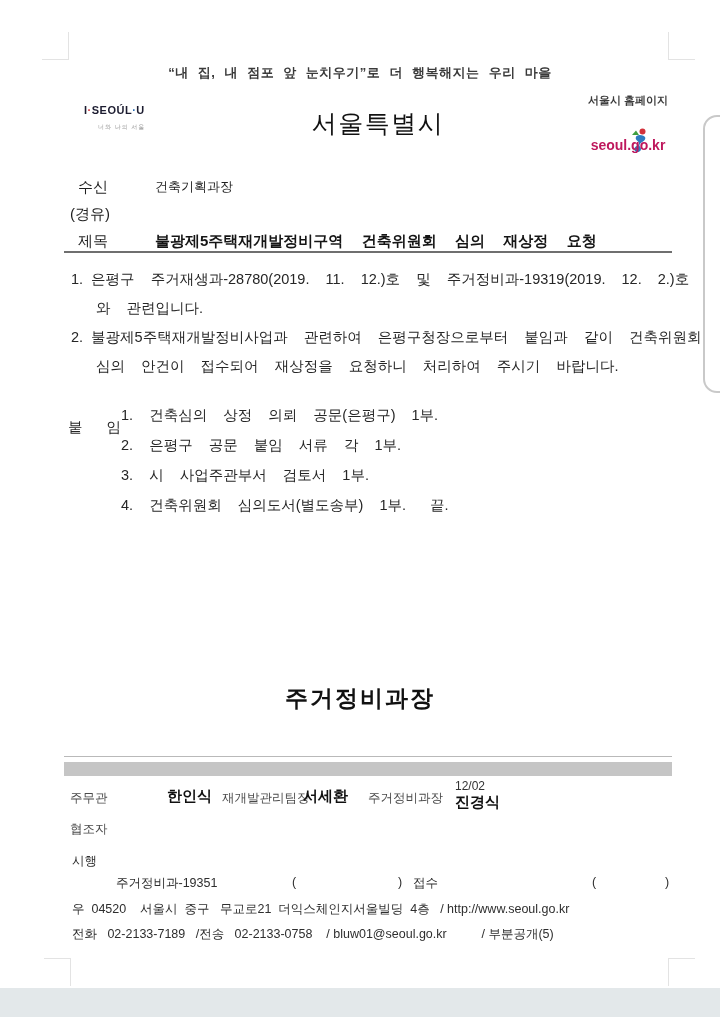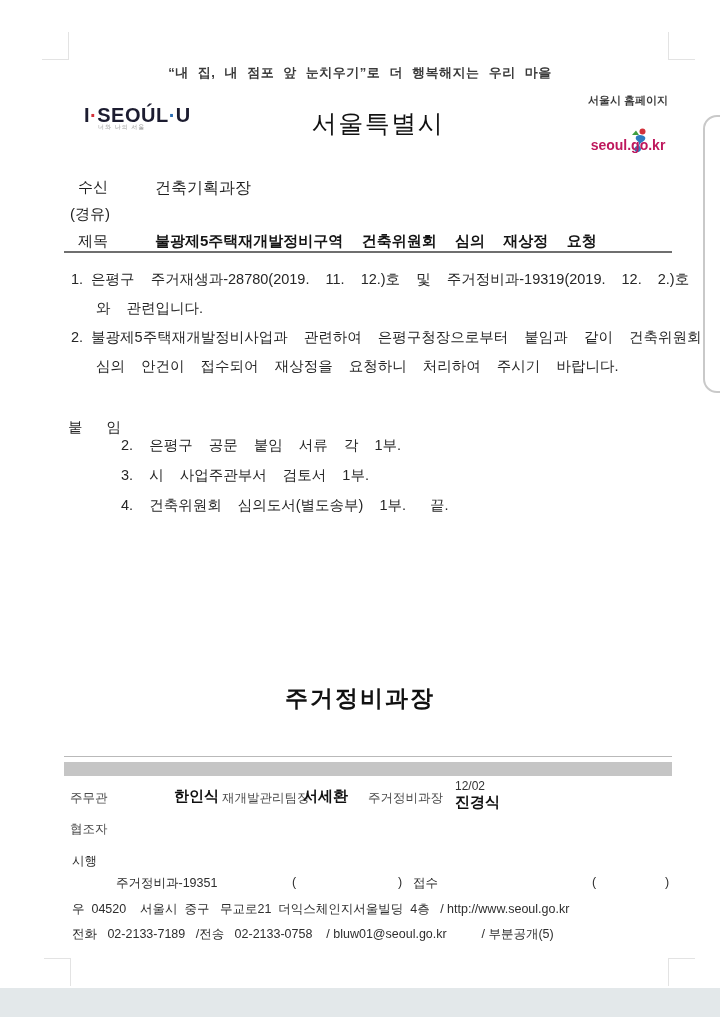--- a/index.html
+++ b/index.html
@@ -9,30 +9,30 @@
     overflow:hidden;
   }
   .abs{position:absolute;white-space:pre;}
   
   .mark{position:absolute;width:26px;height:27px;}
   .mark.tl{left:42px;top:32px;border-right:1px solid #e3e3e3;border-bottom:1px solid #e3e3e3;}
   .mark.tr{left:668px;top:32px;border-left:1px solid #e3e3e3;border-bottom:1px solid #e3e3e3;}
   .mark.bl{left:44px;top:958px;border-right:1px solid #e3e3e3;border-top:1px solid #e3e3e3;}
   .mark.br{left:668px;top:958px;border-left:1px solid #e3e3e3;border-top:1px solid #e3e3e3;}
   .slogan{left:0;right:0;top:64px;text-align:center;font-size:13px;font-weight:600;color:#3a3a3a;word-spacing:5px;letter-spacing:.5px;}
-  .iseoul{left:84px;top:104px;font-size:20px;font-weight:700;color:#1c1c30;letter-spacing:.5px;}
+  .iseoul{left:84px;top:104px;font-size:11px;font-weight:700;color:#1c1c30;letter-spacing:.5px;}
   .iseoul .dot-red{color:#d3313a;}
   .iseoul .dot-blue{color:#2a6db4;}
   .iseoul-sub{left:98px;top:123px;font-size:6px;color:#9a9a9a;letter-spacing:1px;}
   .city-title{left:0;right:0;top:107px;text-align:center;font-size:25px;font-weight:500;color:#111;letter-spacing:1.5px;padding-left:36px;}
   .hp-label{left:578px;top:93px;width:100px;text-align:center;font-size:11px;font-weight:600;color:#3c3c3c;}
   .hp-logo{left:608px;top:110px;}
   .hp-url{left:578px;top:137px;width:100px;text-align:center;font-size:14px;font-weight:700;color:#be185d;}
   .label{font-size:15px;color:#1f1f1f;}
-  .val{font-size:16px;color:#1f1f1f;word-spacing:2px;}
+  .val{font-size:13px;color:#1f1f1f;word-spacing:2px;}
   .subject-val{font-size:15px;font-weight:700;color:#151515;word-spacing:5px;}
   .rule-dark{left:64px;top:251px;width:608px;height:2px;background:#6f6f6f;}
   .body-line{font-size:14.5px;color:#262626;word-spacing:4px;}
   .big-title{left:0;right:0;top:683px;text-align:center;font-size:23px;font-weight:700;color:#111;letter-spacing:2px;}
   .rule-thin{left:64px;top:756px;width:608px;height:1px;background:#b9b9b9;}
   .gray-bar{left:64px;top:762px;width:608px;height:14px;background:#c5c5c5;}
   .role{font-size:12.5px;color:#4a4a4a;}
   .name{font-size:15px;font-weight:700;color:#101010;}
   .sign-date{font-size:12px;color:#333;}
   .foot{font-size:12.5px;color:#2e2e2e;}
@@ -76,31 +76,32 @@
   <div class="abs subject-val" style="left:155px;top:232px;">불광제5주택재개발정비구역  건축위원회  심의  재상정  요청</div>
 
   <div class="abs rule-dark"></div>
 
   <div class="abs body-line" style="left:71px;top:270px;">1. 은평구  주거재생과-28780(2019.  11.  12.)호  및  주거정비과-19319(2019.  12.  2.)호</div>
   <div class="abs body-line" style="left:96px;top:299px;">와  관련입니다.</div>
   <div class="abs body-line" style="left:71px;top:328px;">2. 불광제5주택재개발정비사업과  관련하여  은평구청장으로부터  붙임과  같이  건축위원회</div>
   <div class="abs body-line" style="left:96px;top:357px;">심의  안건이  접수되어  재상정을  요청하니  처리하여  주시기  바랍니다.</div>
 
   <div class="abs body-line" style="left:68px;top:406px;margin-top:12px;">붙   임</div>
+  <div class="abs body-line" style="left:121px;top:406px;">1.  건축심의  상정  의뢰  공문(은평구)  1부.</div>
   <div class="abs body-line" style="left:121px;top:436px;">2.  은평구  공문  붙임  서류  각  1부.</div>
   <div class="abs body-line" style="left:121px;top:466px;">3.  시  사업주관부서  검토서  1부.</div>
   <div class="abs body-line" style="left:121px;top:496px;">4.  건축위원회  심의도서(별도송부)  1부.   끝.</div>
 
   <div class="abs big-title">주거정비과장</div>
 
   <div class="abs rule-thin"></div>
   <div class="abs gray-bar"></div>
 
   <div class="abs role" style="left:70px;top:790px;">주무관</div>
-  <div class="abs name" style="left:174px;top:787px;text-align:center;">한인식</div>
+  <div class="abs name" style="left:167px;top:787px;text-align:center;">한인식</div>
   <div class="abs role" style="left:222px;top:790px;">재개발관리팀장</div>
   <div class="abs name" style="left:303px;top:787px;">서세환</div>
   <div class="abs role" style="left:368px;top:790px;">주거정비과장</div>
   <div class="abs sign-date" style="left:455px;top:779px;">12/02</div>
   <div class="abs name" style="left:455px;top:793px;">진경식</div>
   <div class="abs role" style="left:70px;top:821px;">협조자</div>
 
   <div class="abs foot" style="left:72px;top:853px;">시행</div>
   <div class="abs foot" style="left:116px;top:875px;">주거정비과-19351</div>
   <div class="abs foot" style="left:292px;top:875px;">(</div>

